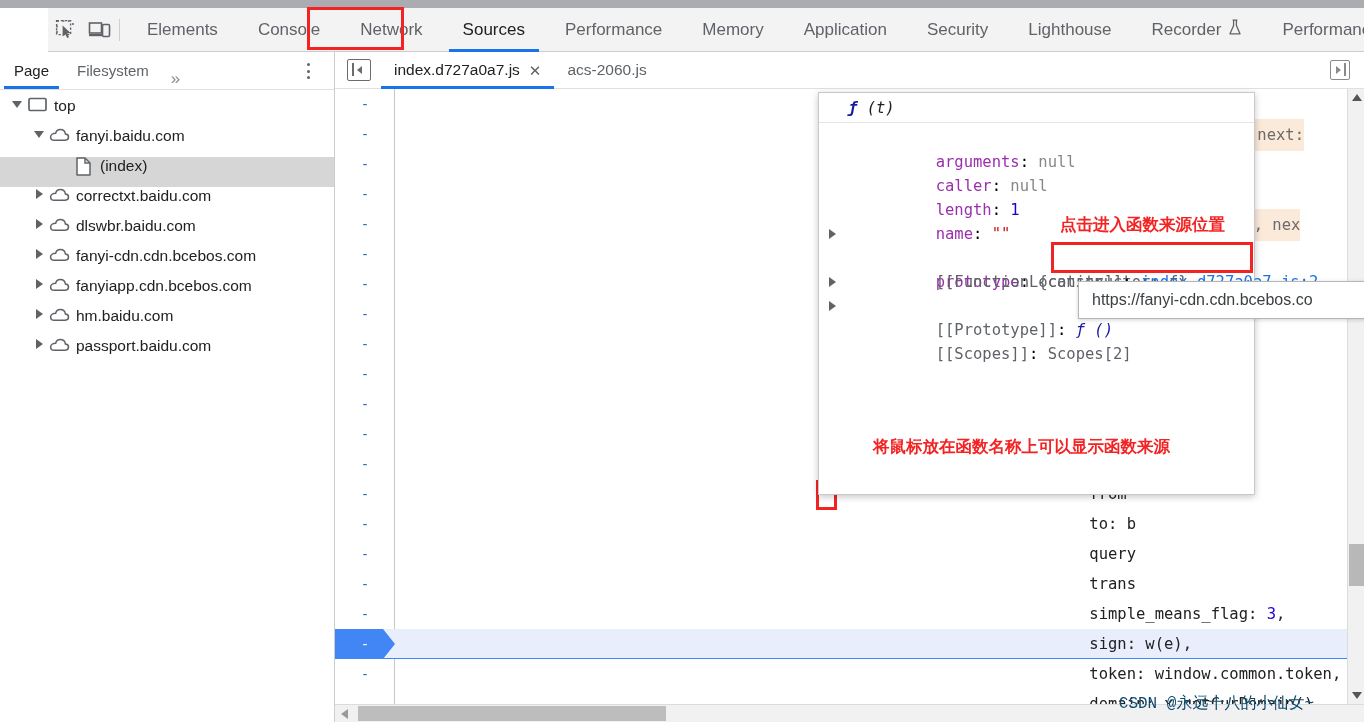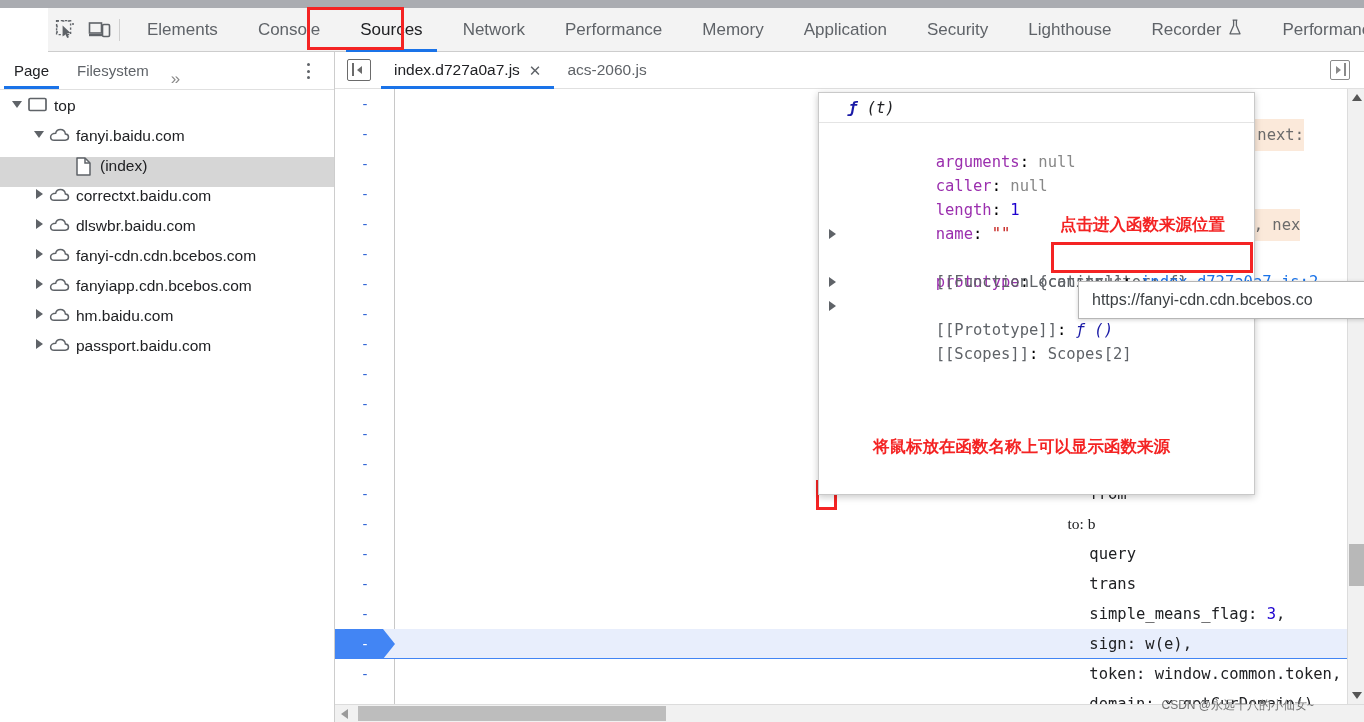--- a/index.html
+++ b/index.html
@@ -374,22 +374,22 @@
   }
   #anno-click { left: 1060px; top: 214px; }
   #anno-hover { left: 837px; top: 436px; margin-left: 36px; }
 
   
   #hl-token { left: 816px; top: 480px; width: 21px; height: 30px; z-index: 20; }
 
   
   .watermark {
     position: absolute; right: 50px; bottom: 8px;
-    font-family: Liberation Sans, sans-serif;
-    font-size: 12px; color: #737373;
+    font-family: Liberation Mono, monospace;
+    font-size: 16px; color: #0c4a6e;
     white-space: nowrap; z-index: 60;
   }
 </style>
 </head>
 <body>
 
 <div id="root">
 
   <div class="top-strip"></div>
 
@@ -409,25 +409,25 @@
       </svg>
     </div>
     <div class="tb-sep"></div>
 
     <div class="tab">
         <span>Elements</span>
       </div>
     <div class="tab">
         <span>Console</span>
       </div>
+    <div class="tab">
+        <span>Network</span>
+      </div>
     <div class="tab active">
         <span>Sources</span>
-      </div>
-    <div class="tab">
-        <span>Network</span>
       </div>
     <div class="tab">
         <span>Performance</span>
       </div>
     <div class="tab">
         <span>Memory</span>
       </div>
     <div class="tab">
         <span>Application</span>
       </div>
@@ -603,21 +603,21 @@
           <div class="crow"><div class="gut">-</div><div class="ctext" style="left: 717px;">}</div><span class="inline-val" style="position: absolute; left: 872px; top: 0px; line-height: 30px;">v: 15, nex</span></div>
           <div class="crow"><div class="gut">-</div><div class="ctext" style="left: 717px;"><span class="kw">return</span> n</div></div>
           <div class="crow"><div class="gut">-</div><div class="ctext" style="left: 717px;">r.abrupt</div><span class="disc" style="position: absolute; left: 800px; top: 10px;"></span></div>
           <div class="crow"><div class="gut">-</div><div class="ctext" style="left: 640px;"><span class="kw">case</span> <span class="num">15</span>:</div></div>
           <div class="crow"><div class="gut">-</div><div class="ctext" style="left: 717px;"><span class="kw">return</span> m.</div><span class="disc" style="position: absolute; left: 800px; top: 10px;"></span></div>
           <div class="crow"><div class="gut">-</div><div class="ctext" style="left: 717px;">$(<span class="str">"body"</span>)</div><span class="disc" style="position: absolute; left: 800px; top: 10px;"></span></div>
           <div class="crow"><div class="gut">-</div><div class="ctext" style="left: 717px;">k = p,</div></div>
           <div class="crow"><div class="gut">-</div><div class="ctext" style="left: 717px;">e = p.pro</div></div>
           <div class="crow"><div class="gut">-</div><div class="ctext" style="left: 717px;">S = {</div></div>
           <div class="crow"><div class="gut">-</div><div class="ctext" style="left: 717px;">    from</div></div>
-          <div class="crow"><div class="gut">-</div><div class="ctext" style="left: 717px; font-family: Liberation Serif, serif;">    to: b</div></div>
+          <div class="crow"><div class="gut">-</div><div class="ctext" style="left: 717px;">    to: b</div></div>
           <div class="crow"><div class="gut">-</div><div class="ctext" style="left: 717px;">    query</div></div>
           <div class="crow"><div class="gut">-</div><div class="ctext" style="left: 717px;">    trans</div></div>
           <div class="crow"><div class="gut">-</div><div class="ctext" style="left: 717px;">    simple_means_flag: <span class="num">3</span>,</div></div>
           <div class="crow exec"><div class="gut">-</div><span class="pennant"></span><div class="ctext" style="left: 717px;">    sign: w(e),</div></div>
           <div class="crow"><div class="gut">-</div><div class="ctext" style="left: 717px;">    token: window.common.token,</div></div>
           <div class="crow"><div class="gut">-</div><div class="ctext" style="left: 717px;">    domain: x.getCurDomain(),</div></div>
           <div class="crow"><div class="gut">-</div><div class="ctext" style="left: 717px;">    ts: + Date</div></div>
         </div>
     </div>
 

